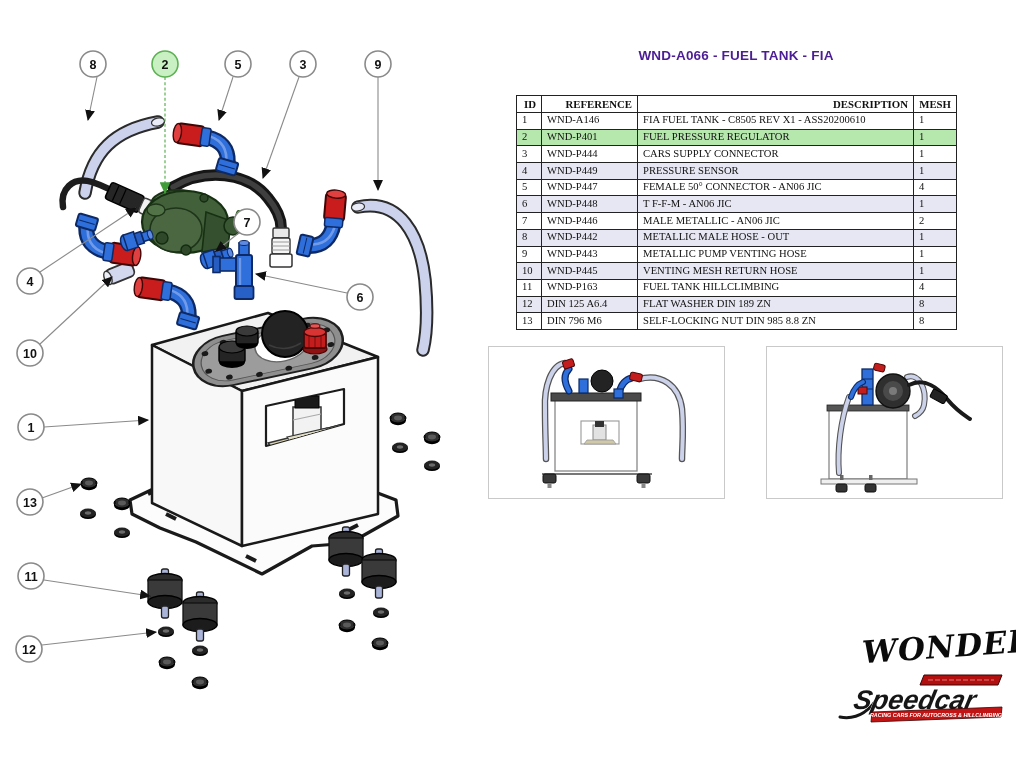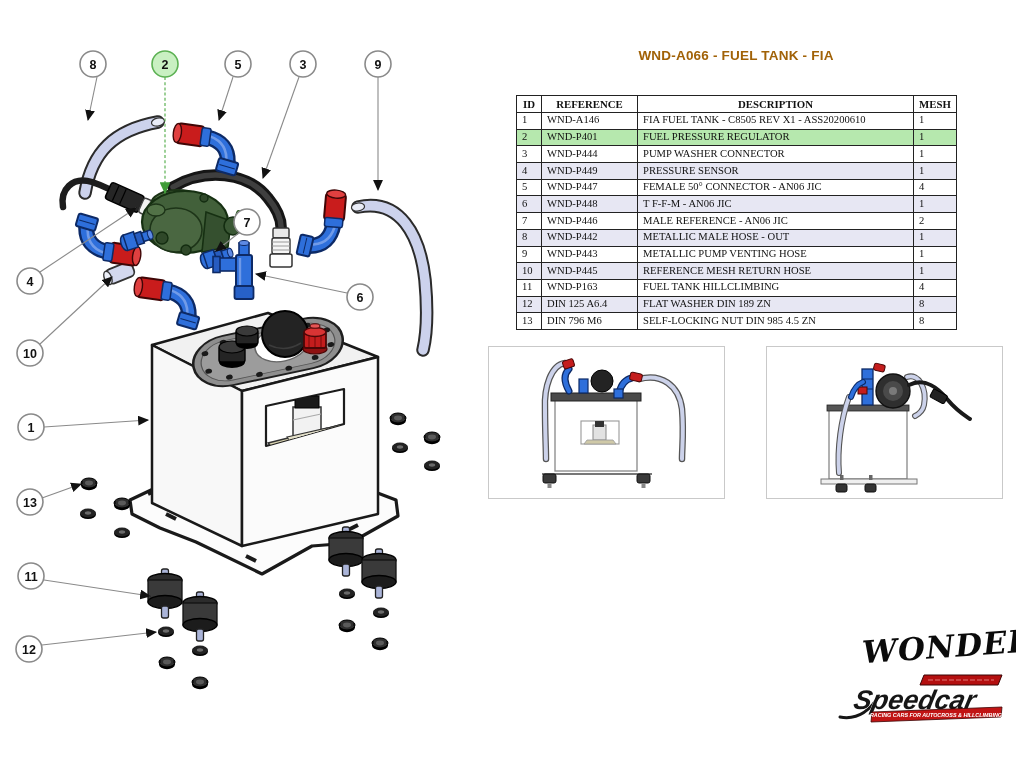--- a/index.html
+++ b/index.html
@@ -2,33 +2,33 @@
 <html><head>
 <meta charset="utf-8">
 <style>
   html,body{margin:0;padding:0;}
   body{
     width:1024px;height:768px;position:relative;background:#fff;
     font-family:"Liberation Sans", sans-serif;overflow:hidden;
   }
   .page-title{
     position:absolute;left:516px;top:48px;width:440px;text-align:center;
-    font-weight:bold;font-size:13.5px;color:#a16207;letter-spacing:.2px;
+    font-weight:bold;font-size:13.5px;color:#4c1d95;letter-spacing:.2px;
   }
   table.parts{
     position:absolute;left:516px;top:95px;width:440px;
     border-collapse:collapse;font-family:"Liberation Serif", serif;
     font-size:10.6px;color:#111;table-layout:fixed;
     border:1.5px solid #222;
   }
   table.parts th, table.parts td{
     border:1px solid #222;padding:1.5px 5px;line-height:1.2;
     overflow:hidden;white-space:nowrap;
   }
-  table.parts th{font-weight:bold;text-align:center;font-size:10.8px;background:#fff;}
+  table.parts th{font-weight:bold;text-align:right;font-size:10.8px;background:#fff;}
   table.parts col.c-id{width:25px;}
   table.parts col.c-ref{width:96px;}
   table.parts col.c-desc{width:276px;}
   table.parts col.c-units{width:43px;}
   .diagram-wrap{position:absolute;left:0;top:0;}
   .thumb{
     position:absolute;top:346px;width:237px;height:153px;
     border:1px solid #c9c9c9;background:#fff;box-sizing:border-box;
   }
   .thumb-1{left:488px;}
@@ -363,21 +363,21 @@
       </tr>
       <tr style="background: rgb(182, 232, 174);">
         <td>2</td>
         <td>WND-P401</td>
         <td>FUEL PRESSURE REGULATOR</td>
         <td>1</td>
       </tr>
       <tr>
         <td>3</td>
         <td>WND-P444</td>
-        <td>PUMP WASHER CONNECTOR</td>
+        <td>CARS SUPPLY CONNECTOR</td>
         <td>1</td>
       </tr>
       <tr style="background: rgb(231, 231, 243);">
         <td>4</td>
         <td>WND-P449</td>
         <td>PRESSURE SENSOR</td>
         <td>1</td>
       </tr>
       <tr>
         <td>5</td>
@@ -387,57 +387,57 @@
       </tr>
       <tr style="background: rgb(231, 231, 243);">
         <td>6</td>
         <td>WND-P448</td>
         <td>T F-F-M - AN06 JIC</td>
         <td>1</td>
       </tr>
       <tr>
         <td>7</td>
         <td>WND-P446</td>
-        <td>MALE REFERENCE - AN06 JIC</td>
+        <td>MALE METALLIC - AN06 JIC</td>
         <td>2</td>
       </tr>
       <tr style="background: rgb(231, 231, 243);">
         <td>8</td>
         <td>WND-P442</td>
         <td>METALLIC MALE HOSE - OUT</td>
         <td>1</td>
       </tr>
       <tr>
         <td>9</td>
         <td>WND-P443</td>
         <td>METALLIC PUMP VENTING HOSE</td>
         <td>1</td>
       </tr>
       <tr style="background: rgb(231, 231, 243);">
         <td>10</td>
         <td>WND-P445</td>
-        <td>REFERENCE MESH RETURN HOSE</td>
+        <td>VENTING MESH RETURN HOSE</td>
         <td>1</td>
       </tr>
       <tr>
         <td>11</td>
         <td>WND-P163</td>
         <td>FUEL TANK HILLCLIMBING</td>
         <td>4</td>
       </tr>
       <tr style="background: rgb(231, 231, 243);">
         <td>12</td>
         <td>DIN 125 A6.4</td>
         <td>FLAT WASHER DIN 189 ZN</td>
         <td>8</td>
       </tr>
       <tr>
         <td>13</td>
         <td>DIN 796 M6</td>
-        <td>SELF-LOCKING NUT DIN 985 4.5 ZN</td>
+        <td>SELF-LOCKING NUT DIN 985 8.8 ZN</td>
         <td>8</td>
       </tr>
     </tbody>
 </table>
 
 <div class="thumb thumb-1">
 <svg width="235" height="151" viewBox="0 0 235 151">
 
   <path d="M76,16 C62,18 55,40 56,62 C56,86 57,100 57,112" stroke="#555" stroke-width="6.5" fill="none" stroke-linecap="round"></path>
   <path d="M76,16 C62,18 55,40 56,62 C56,86 57,100 57,112" stroke="#ccd2ea" stroke-width="4" fill="none" stroke-linecap="round"></path>

